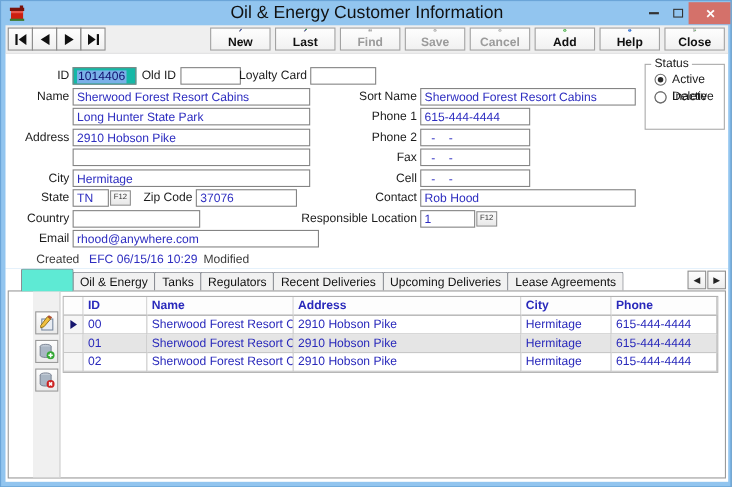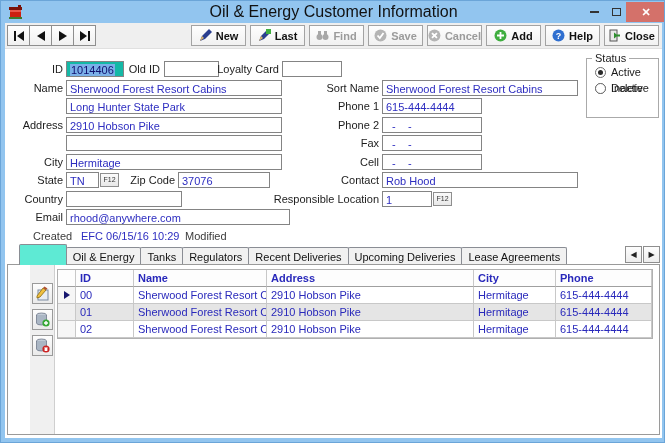--- a/index.html
+++ b/index.html
@@ -21,21 +21,21 @@
   .btn-close { position:absolute; right:0; top:1px; width:40px; height:20px; background:#d4716a; color:#fff;
     display:flex; align-items:center; justify-content:center; font-size:11px; font-weight:bold; }
   
   .toolbar { position:absolute; left:4px; top:22px; width:657px; height:26px; background:#efefef; border-bottom:1px solid #e0e0e0; }
   .navgroup { position:absolute; left:2px; top:2px; display:flex; }
   .navbtn { width:23px; height:21px; background:linear-gradient(#fefefe,#f0f0f0); border:1px solid #8e8e8e; margin-left:-1px;
     display:flex; align-items:center; justify-content:center; }
   .navbtn:first-child { margin-left:0; }
   .tbtn { position:absolute; top:2px; width:55px; height:21px; background:linear-gradient(#fefefe,#f1f1f1);
     border:1px solid #a3a3a3; display:flex; align-items:center; justify-content:center; gap:4px;
-    font-size:11px; font-weight:bold; color:#111; }
+    font-size:11px; font-weight:bold; color:#111;flex-direction:column; }
   .tbtn.disabled { color:#9b9b9b; }
   
   .form { position:absolute; left:4px; top:48px; width:657px; height:195px; background:#fff; }
   .lbl { position:absolute; height:14px; line-height:14px; text-align:right; color:#1c1c1c; white-space:nowrap; }
   .fld { position:absolute; height:16px; line-height:14px; padding:1px 3px; border:1px solid #848484;
     background:#fff; color:#2d2dc0; white-space:pre; overflow:hidden; font-size:11px; }
   .fld.gray { background:#14b8a6; }
   .sel-text { background:#7ab0e8; color:#10106e; padding:0 1px; }
   .lookup { position:absolute; height:14px; width:19px; background:linear-gradient(#fbfbfb,#e8e8e8);
     border:1px solid #8e8e8e; font-size:7px; line-height:12px; text-align:center; color:#333; letter-spacing:0; }

